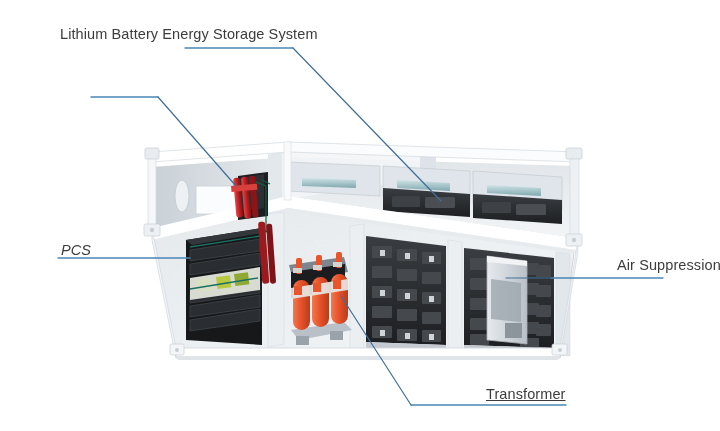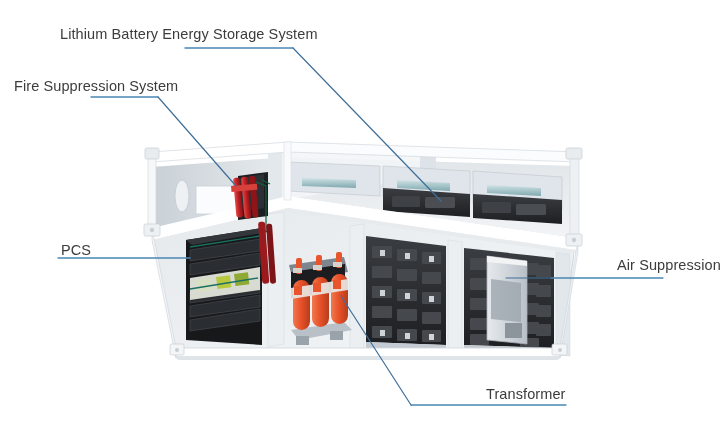--- a/index.html
+++ b/index.html
@@ -16,23 +16,23 @@
   .lbl {
     position:absolute;
     color:#3c3c3c;
     font-size:14.5px;
     letter-spacing:.1px;
     white-space:nowrap;
     line-height:1;
   }
   #lbl-lithium { left:60px;  top:27px; }
   #lbl-fire    { left:14px;  top:79px; }
-  #lbl-pcs     { left:61px;  top:243px; }
+  #lbl-pcs     { left:61px;  top:243px;font-style:italic; }
   #lbl-ac      { left:617px; top:258px; }
-  #lbl-trans   { left:486px; top:387px; }
+  #lbl-trans   { left:486px; top:387px;text-decoration:underline; }
 </style>
 </head>
 <body>
 
 <div id="stage">
 
   <svg class="layer" viewBox="0 0 720 431">
     <defs>
       <linearGradient id="shellTop" x1="0" y1="0" x2="0" y2="1">
         <stop offset="0" stop-color="#ffffff"></stop>
@@ -296,21 +296,20 @@
       <line x1="551" y1="278" x2="663" y2="278" stroke="#4a86b4" stroke-width="1.3"></line>
       <line x1="551" y1="278" x2="506" y2="278" stroke="#3f6f99" stroke-width="1.2"></line>
 
       <line x1="411" y1="405" x2="566" y2="405" stroke="#4a86b4" stroke-width="1.3"></line>
       <line x1="411" y1="405" x2="341" y2="296" stroke="#3f6f99" stroke-width="1.2"></line>
     </g>
   </svg>
 
   <div class="lbl" id="lbl-lithium">Lithium Battery Energy Storage System</div>
 
-  <div class="lbl" id="lbl-fire">Fire Suppression System</div>
 
   <div class="lbl" id="lbl-pcs">PCS</div>
 
   <div class="lbl" id="lbl-ac">Air Suppression</div>
 
   <div class="lbl" id="lbl-trans">Transformer</div>
 
 </div>
 
 </body></html>

